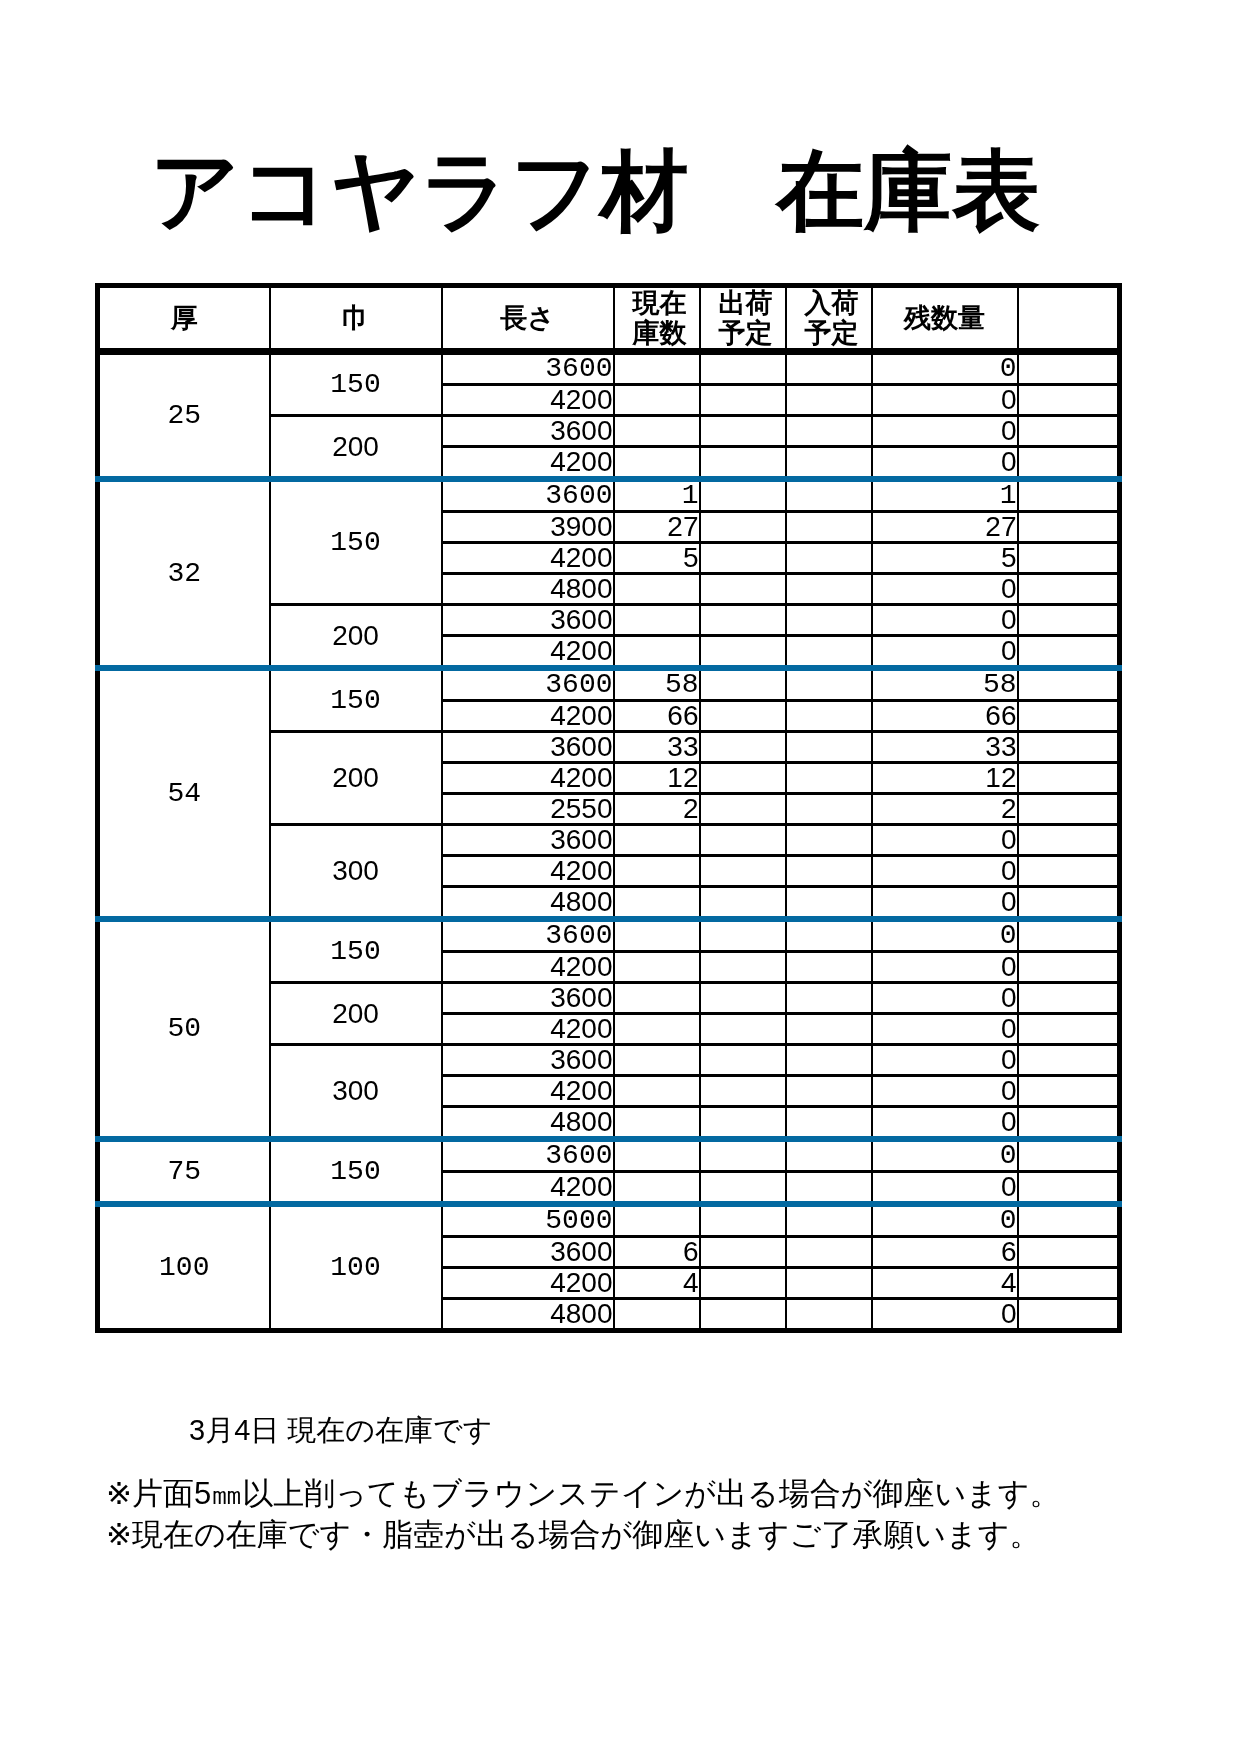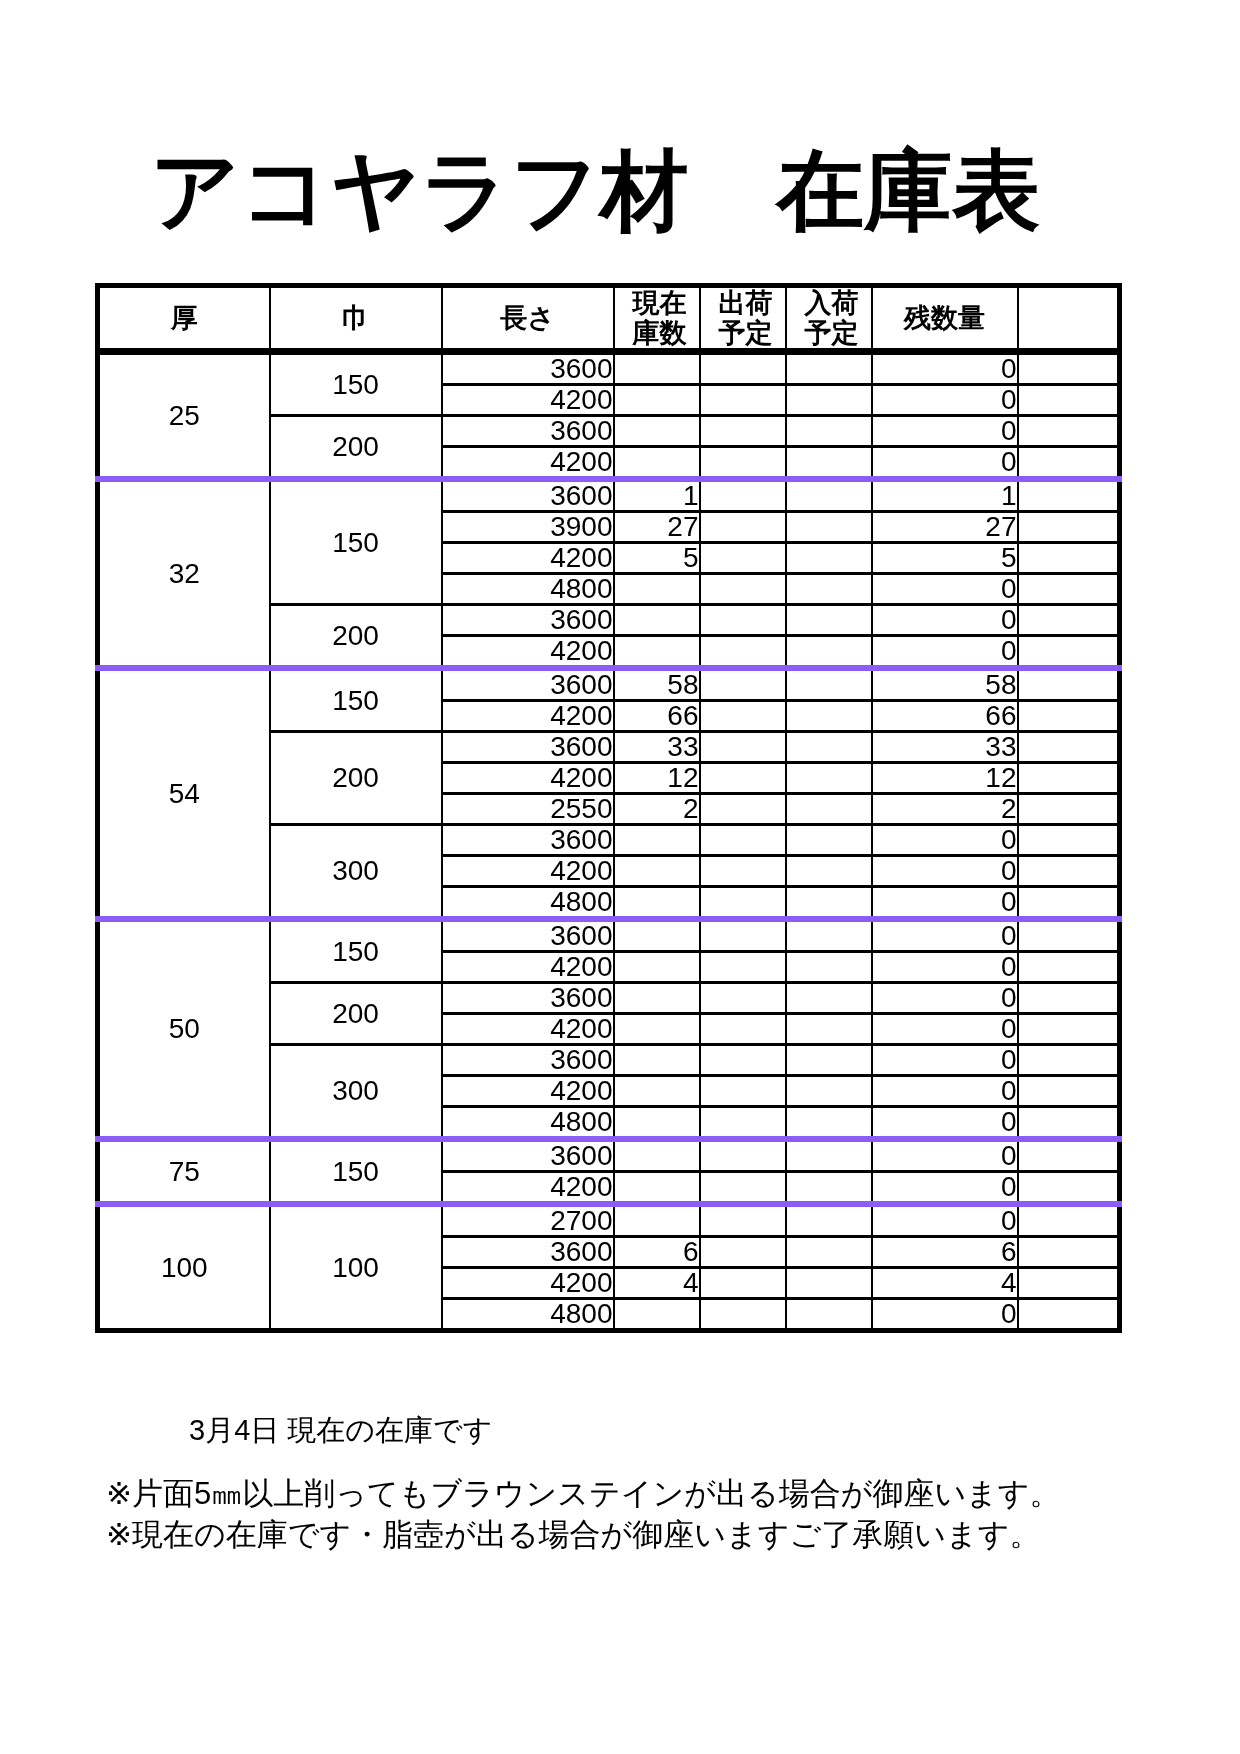--- a/index.html
+++ b/index.html
@@ -51,21 +51,21 @@
     line-height: 1.12;
     border-bottom: 7px solid #000;
   }
   .stock-table thead th .hline { display: block; padding-left: 6px; }
   .stock-table tbody td {
     height: 31px;
     font-size: 28px;
     border-top: 3px solid #000;
     line-height: 1;
   }
-  .stock-table tbody tr.group-start td { border-top: 6px solid #8b5cf6; }
+  .stock-table tbody tr.group-start td { border-top: 6px solid #0369a1; font-family: Liberation Mono, monospace; }
   .c-thick, .c-width { text-align: center; }
   .c-len, .c-stock, .c-ship, .c-arrive, .c-remain {
     text-align: right;
     padding-right: 7px;
   }
   .date-note {
     position: absolute;
     left: 157px;
     top: 1413px;
     font-size: 29px;
@@ -358,21 +358,21 @@
           <td class="c-len">4200</td>
           <td class="c-stock"></td>
           <td class="c-ship"></td>
           <td class="c-arrive"></td>
           <td class="c-remain">0</td>
           <td class="c-extra"></td>
         </tr>
         <tr class="group-start">
           <td class="c-thick" rowspan="4">100</td>
           <td class="c-width" rowspan="4">100</td>
-          <td class="c-len">2700</td>
+          <td class="c-len">5000</td>
           <td class="c-stock"></td>
           <td class="c-ship"></td>
           <td class="c-arrive"></td>
           <td class="c-remain">0</td>
           <td class="c-extra"></td>
         </tr>
         <tr>
           <td class="c-len">3600</td>
           <td class="c-stock">6</td>
           <td class="c-ship"></td>

